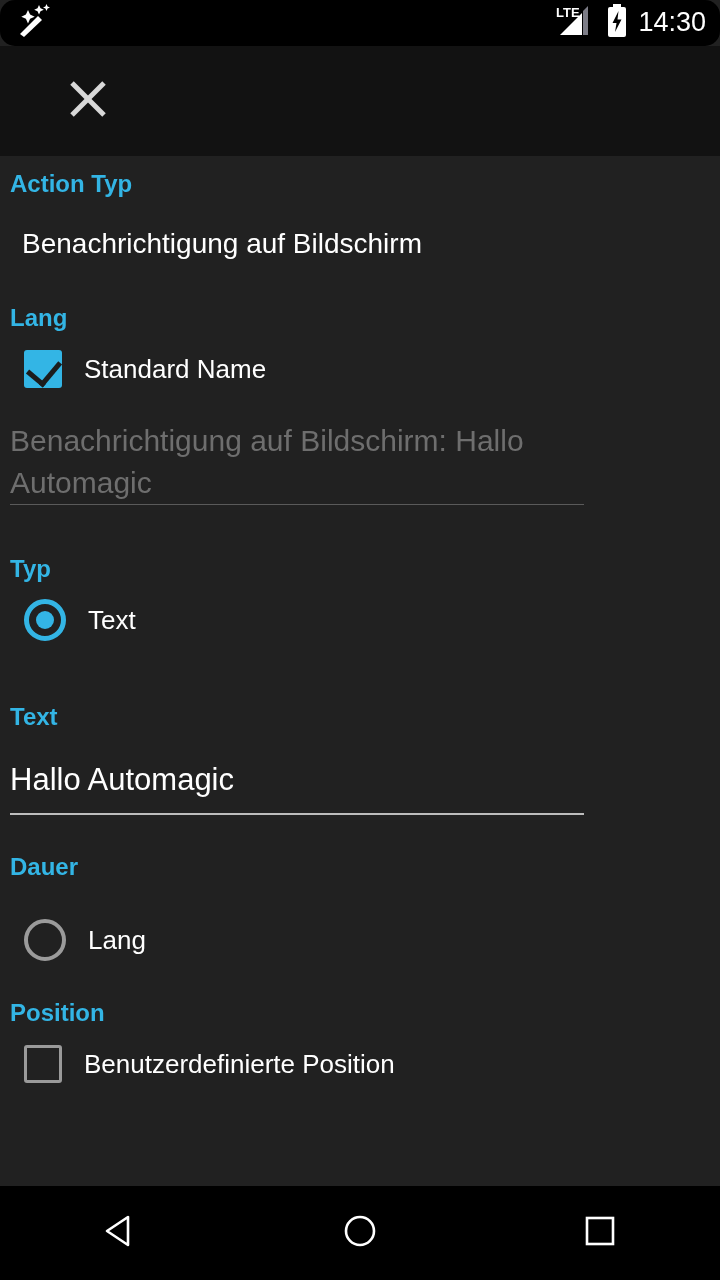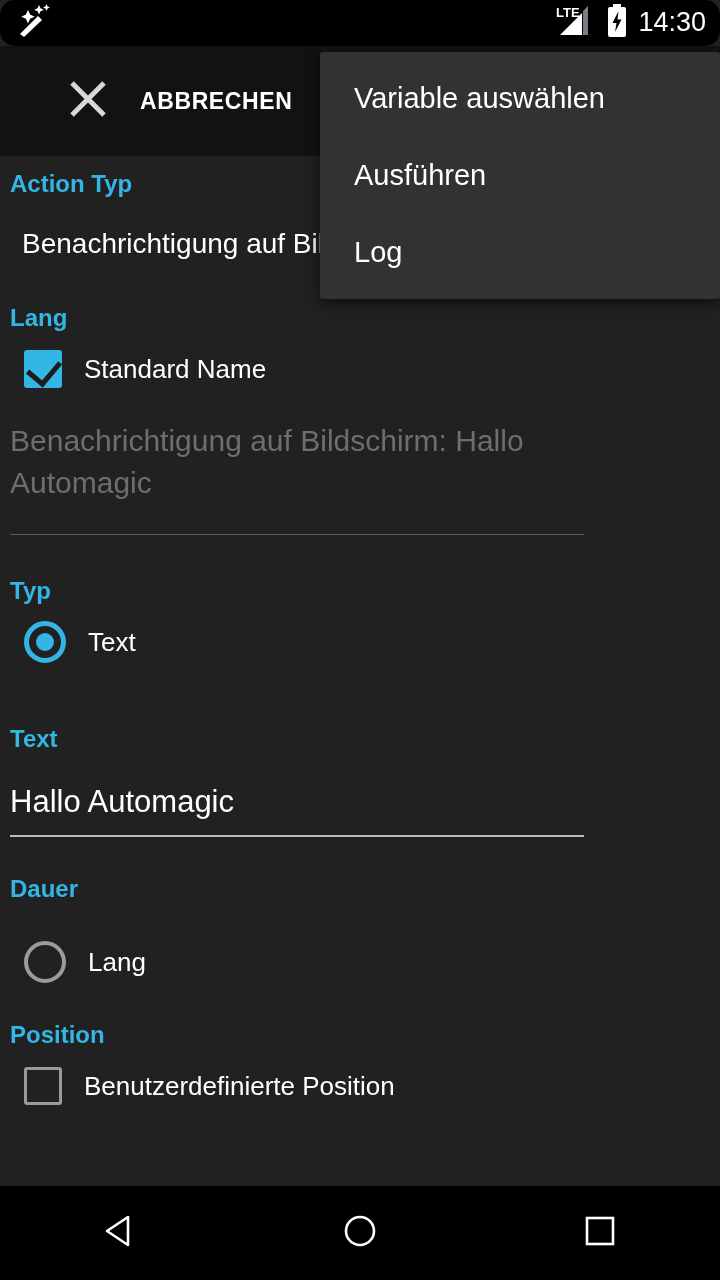--- a/index.html
+++ b/index.html
@@ -156,22 +156,22 @@
     width: 18px; height: 18px;
     border-radius: 50%;
     background: #33b5e5;
   }
   .radio.off {
     border: 4px solid #9b9b9b;
   }
 
   
   .field-disabled {
-    margin: 0 8px 0 10px;
-    padding-bottom: 30px;
+    margin: 0 8px 8px 10px;
+    padding-bottom: 0;
     border-bottom: 1px solid #5a5a5a;
     color: #6e6e6e;
     font-size: 30px;
     line-height: 42px;
   }
   .field-enabled {
     margin: 8px 8px 0 10px;
     padding-bottom: 12px;
     border-bottom: 2px solid #bdbdbd;
     color: #ffffff;
@@ -255,21 +255,20 @@
 
   <div id="action-bar">
     <div id="close-icon-btn">
       <span>
         <svg width="42" height="42" viewBox="0 0 42 42">
           <line x1="5" y1="5" x2="37" y2="37" stroke="#d8d8d8" stroke-width="5"></line>
           <line x1="37" y1="5" x2="5" y2="37" stroke="#d8d8d8" stroke-width="5"></line>
         </svg>
       </span>
     </div>
-    <div id="action-title">ABBRECHEN</div>
   </div>
 
   <div id="content">
 
     <div style="height:14px"></div>
     <div class="section-label">Action Typ</div>
     <div style="height:30px"></div>
     <div class="spinner-value">Benachrichtigung auf Bildschirm</div>
 
     <div style="height:44px"></div>
@@ -309,25 +308,20 @@
 
     <div style="height:38px"></div>
     <div class="section-label">Position</div>
     <div style="height:18px"></div>
     <div class="row">
       <span class="cb unchecked"></span>
       <span class="row-label">Benutzerdefinierte Position</span>
     </div>
   </div>
 
-  <div id="overflow-menu">
-    <div class="menu-item">Variable auswählen</div>
-    <div class="menu-item">Ausführen</div>
-    <div class="menu-item">Log</div>
-  </div>
 
   <div id="nav-bar">
     <div class="nav-btn">
       <span>
         <svg width="38" height="38" viewBox="0 0 38 38">
           <path d="M27 5 L27 33 L6 19 Z" fill="none" stroke="#ffffff" stroke-width="2.6" stroke-linejoin="round"></path>
         </svg>
       </span>
     </div>
     <div class="nav-btn">

